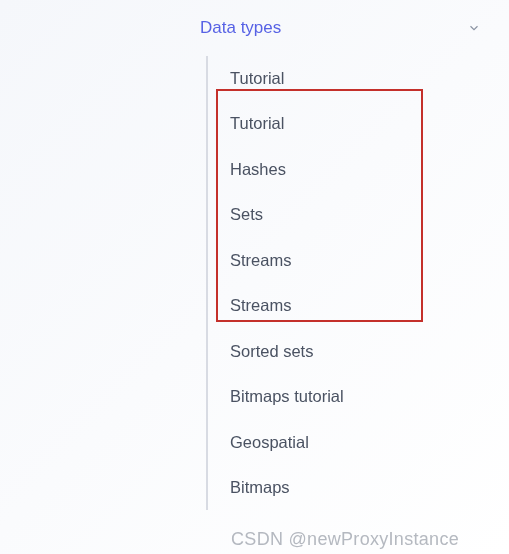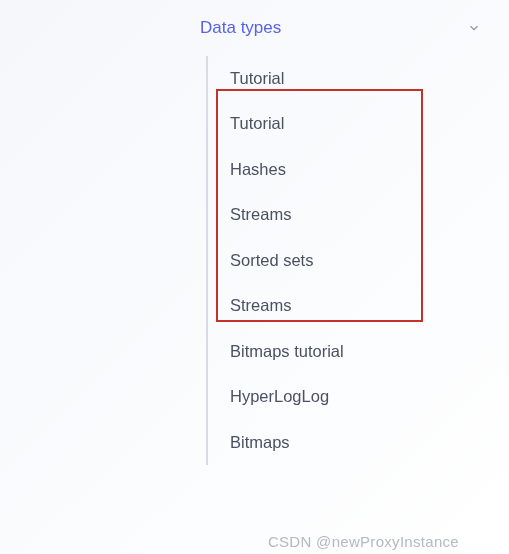--- a/index.html
+++ b/index.html
@@ -61,46 +61,47 @@
       top: 89px;
       width: 207px;
       height: 233px;
       pointer-events: none;
     }
     .watermark {
       position: absolute;
       bottom: 4px;
       right: 50px;
       color: rgba(120, 128, 140, 0.55);
-      font-size: 15px;
+      font-size: 18px;
       font-weight: 400;
       letter-spacing: 0.3px;
     }
   </style>
 </head>
 <body>
 
 <div class="nav-container">
   <div class="nav-header">
     <span class="nav-title">Data types</span>
     <span class="chevron">
       <svg viewBox="0 0 24 24">
           <polyline points="6 9 12 15 18 9"></polyline>
         </svg>
     </span>
   </div>
   <div class="nav-list">
     <div class="nav-item">Tutorial</div>
     <div class="nav-item">Tutorial</div>
     <div class="nav-item">Hashes</div>
+    <div class="nav-item">Sets</div>
+    <div class="nav-item">Streams</div>
     <div class="nav-item">Streams</div>
     <div class="nav-item">Sorted sets</div>
-    <div class="nav-item">Streams</div>
     <div class="nav-item">Bitmaps tutorial</div>
-    <div class="nav-item">HyperLogLog</div>
+    <div class="nav-item">Geospatial</div>
     <div class="nav-item">Bitmaps</div>
 
   </div>
 </div>
 
 <div class="highlight-box"></div>
 
 <div class="watermark">CSDN @newProxyInstance</div>
 
 </body></html>

